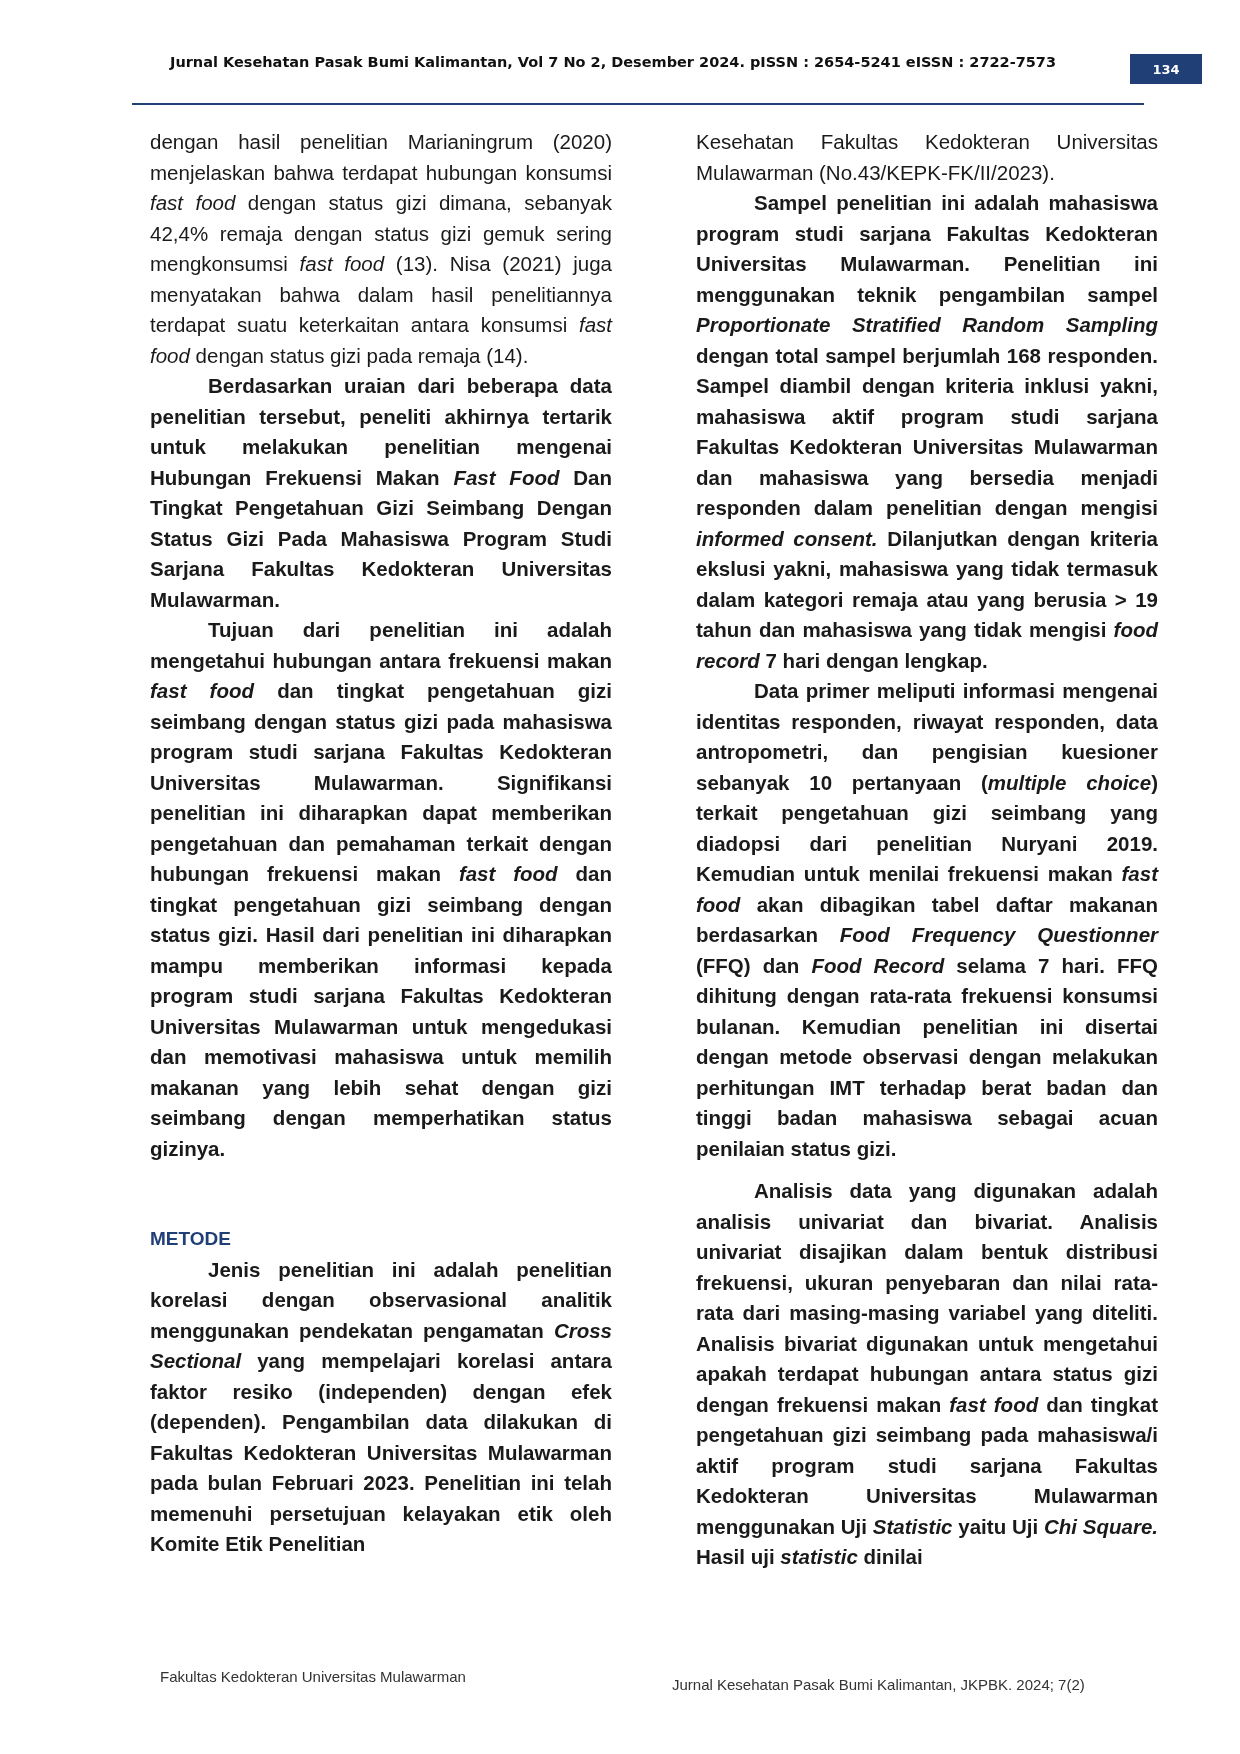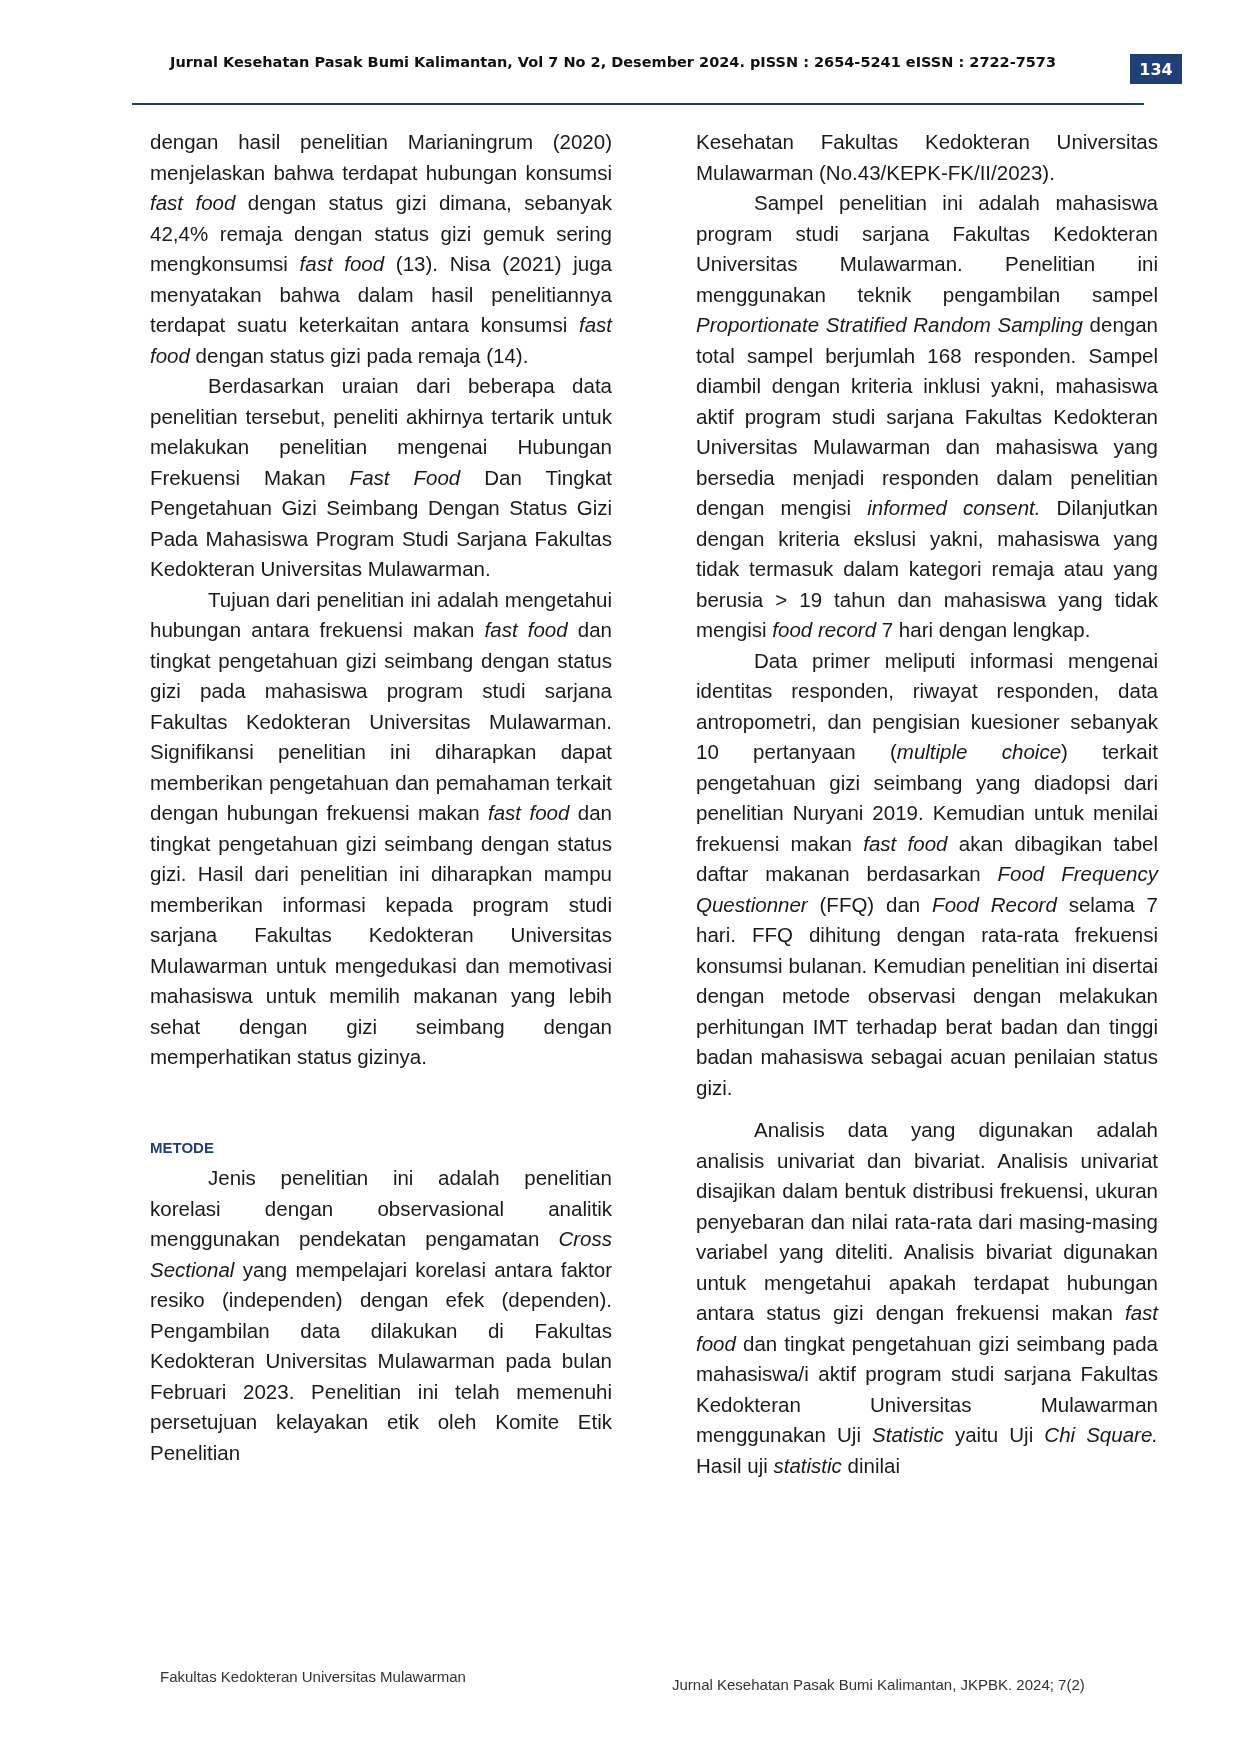--- a/index.html
+++ b/index.html
@@ -1,28 +1,28 @@
 <!DOCTYPE html>
 <html><head>
 <meta charset="utf-8">
 <style>
   html, body { margin:0; padding:0; background:#fff; }
   body { width:1240px; height:1754px; position:relative; font-family:"Liberation Sans", sans-serif; color:#1a1a1a; overflow:hidden; }
   .hdr { position:absolute; left:150px; top:52px; font-family:"DejaVu Sans", sans-serif; font-size:14.5px; line-height:21px; color:#111; }
   .hdr .url { font-weight:bold; }
   .hdr .journal { font-weight:bold;margin-left:20px; }
-  .pnum { position:absolute; left:1130px; top:54px; width:52px; height:30px; background:#1f3f76; color:#fff; font-family:"DejaVu Sans", sans-serif; font-size:16px; font-weight:bold; display:flex; align-items:center; justify-content:center; }
+  .pnum { position:absolute; left:1130px; top:54px; width:72px; height:30px; background:#1f3f76; color:#fff; font-family:"DejaVu Sans", sans-serif; font-size:13px; font-weight:bold; display:flex; align-items:center; justify-content:center; }
   .hline { position:absolute; left:132px; top:103px; width:1012px; height:2px; background:#1f3f76; }
   .col { position:absolute; top:127px; width:462px; font-size:20.5px; line-height:30.5px; text-align:justify; }
   .col.left { left:150px; }
   .col.right { left:670px;margin-left:26px; }
   .col p { margin:0; }
-  .col p.ind { text-indent:58px; }
+  .col p.ind { text-indent:58px;font-weight:bold; }
   .col em { font-style:italic; }
-  .sec { color:#1f3f76; font-weight:bold; font-size:15px; margin-top:60px !important; }
+  .sec { color:#1f3f76; font-weight:bold; font-size:19px; margin-top:60px !important; }
   .gap { height:12px; }
   .ftr { position:absolute; top:1668px; font-size:15px; color:#333;text-align:center; }
   .ftr.l { left:160px; }
   .ftr.r { left:672px;margin-top:8px; }
 </style>
 </head>
 <body>
 
 <div class="hdr">
   <div class="journal">Jurnal Kesehatan Pasak Bumi Kalimantan, Vol 7 No 2, Desember 2024. pISSN : 2654-5241 eISSN : 2722-7573</div>

